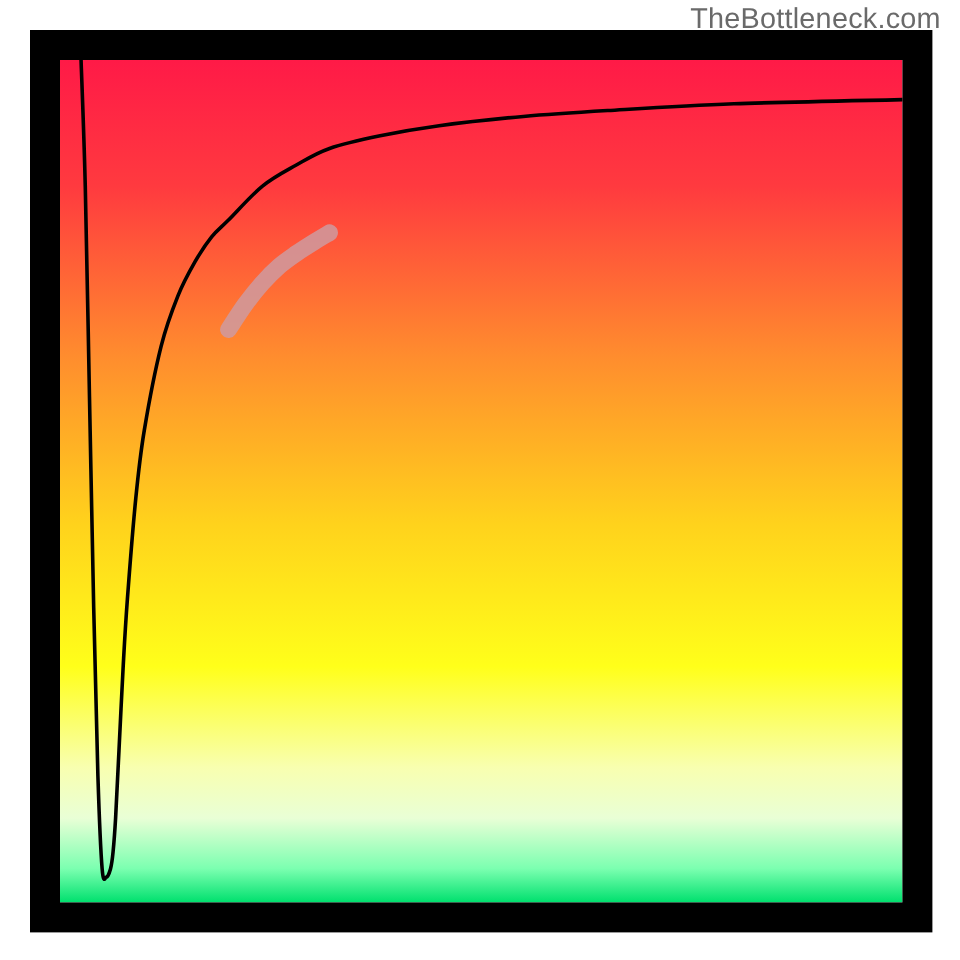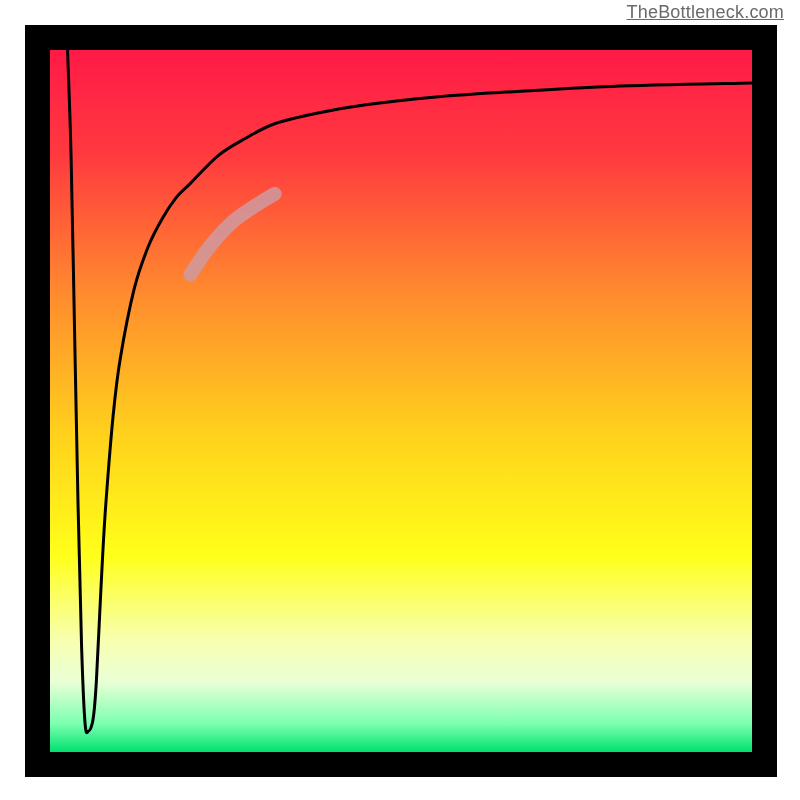--- a/index.html
+++ b/index.html
@@ -13,26 +13,25 @@
   }
   .chart-container {
     position: relative;
     width: 800px;
     height: 800px;
   }
   .watermark {
     position: absolute;
     top: 2px;
     right: 16px;
-    font-size: 18px;
+    font-size: 24px;
     font-weight: 500;
     color: #6a6a6a;
     letter-spacing: 0.2px;
     z-index: 5;
-    text-decoration: underline;
   }
   svg {
     position: absolute;
     top: 0;
     left: 0;
   }
 </style>
 </head>
 <body>
 

